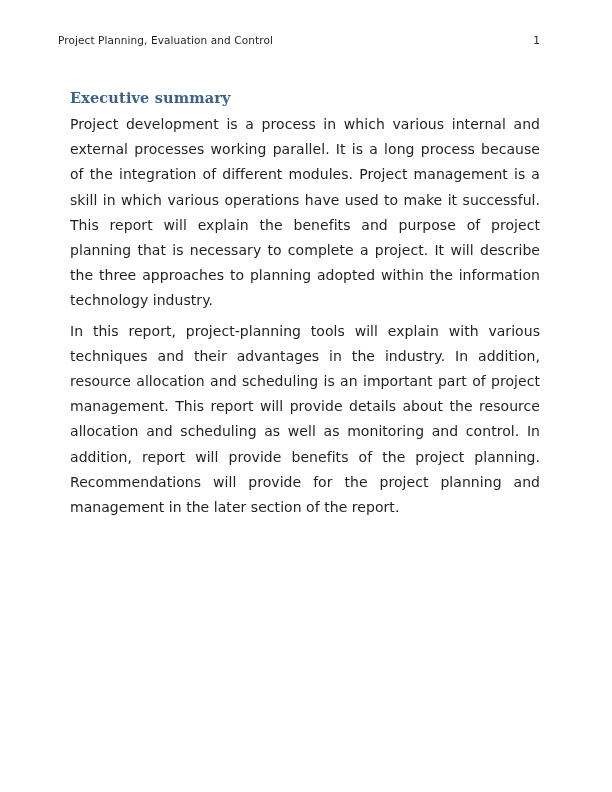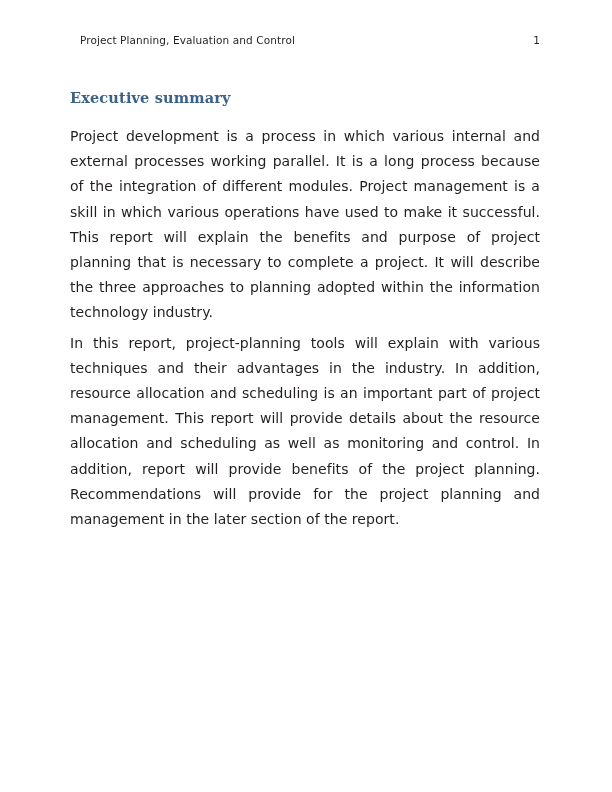--- a/index.html
+++ b/index.html
@@ -14,21 +14,21 @@
     height: 792px;
     background: #ffffff;
     box-sizing: border-box;
     overflow: hidden;
     font-family: "DejaVu Sans", sans-serif;
   }
 
   
   .page-header {
     position: absolute;
-    left: 80px;
+    left: 58px;
     right: 70px;
     top: 33px;
     display: flex;
     align-items: baseline;
     justify-content: space-between;
   }
 
   .header-title {
     font-family: "DejaVu Sans", sans-serif;
     font-size: 10.5px;
@@ -53,21 +53,21 @@
     top: 88px;
     width: 470px;
   }
 
   .section-heading {
     font-family: "DejaVu Serif", serif;
     font-weight: bold;
     font-size: 14.5px;
     line-height: 20px;
     color: #3d6288;
-    margin: 0 0 16px 0;
+    margin: 0 0 4px 0;
     letter-spacing: 0.15px;
   }
 
   .body-paragraph {
     font-family: "DejaVu Sans", sans-serif;
     font-size: 14px;
     line-height: 25.2px;
     color: #231f20;
     text-align: justify;
     text-justify: inter-word;

